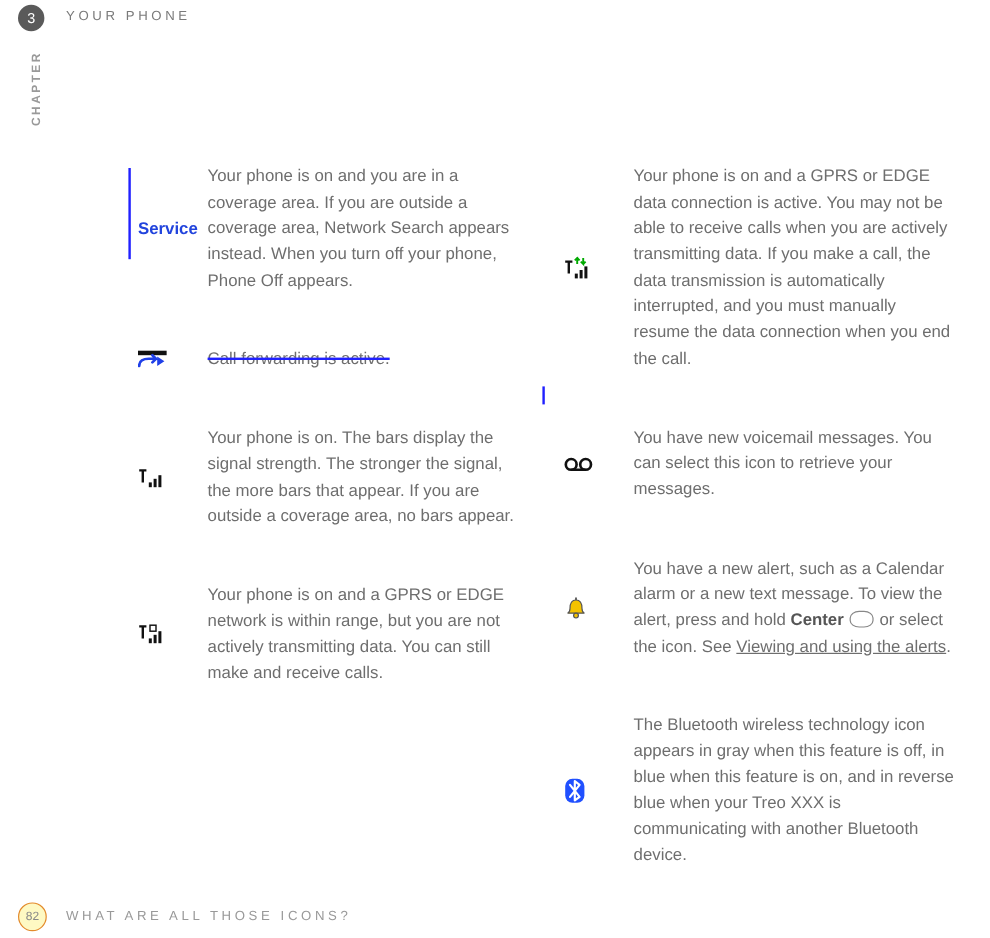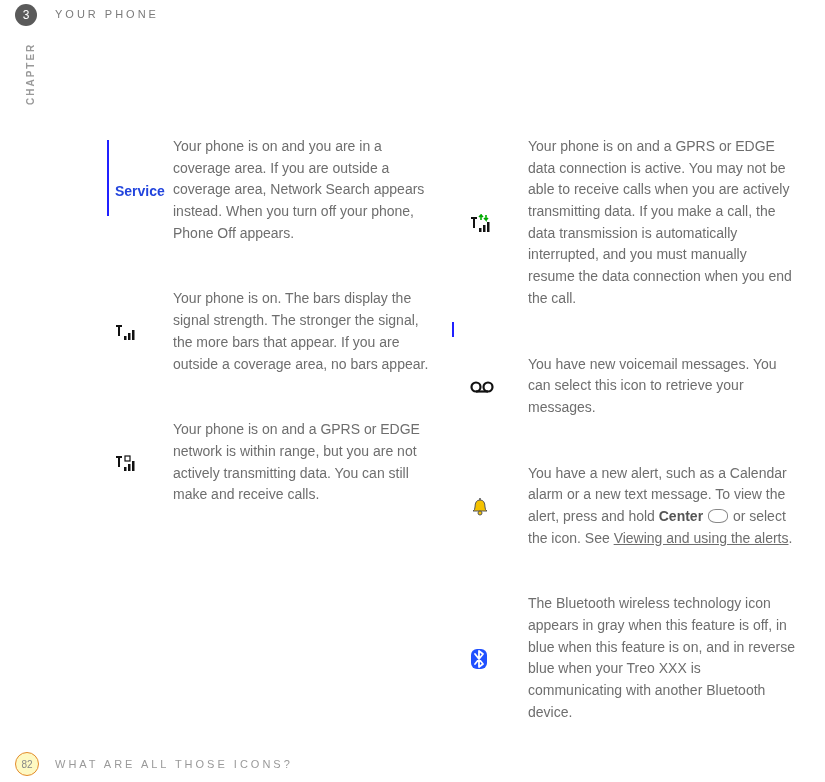--- a/index.html
+++ b/index.html
@@ -188,20 +188,32 @@
 
     <div class="col">
 
       <div class="entry">
         <div class="icon-cell">
           <span class="service-label">Service</span>
         </div>
         <div class="desc-cell">Your phone is on and you are in a coverage area. If you are outside a coverage area, Network Search appears instead. When you turn off your phone, Phone Off appears.</div>
       </div>
 
+      <div class="entry">
+        <div class="icon-cell">
+          <svg width="24" height="16" viewBox="0 0 24 16">
+            <rect x="0" y="0" width="24" height="4" fill="#111"></rect>
+            <path d="M2 14 L16 14 L16 10 L22 14 L16 18 L16 14" fill="#2040e8" transform="translate(0,-5)"></path>
+            <path d="M1 12 Q1 6 9 6 L15 6 L12 3 M15 6 L12 9" stroke="#2040e8" stroke-width="2.2" fill="none" stroke-linecap="round" transform="translate(0,1)"></path>
+          </svg>
+        </div>
+        <div class="desc-cell">
+          <span class="strike">Call forwarding is active.</span>
+        </div>
+      </div>
 
       <div class="entry">
         <div class="icon-cell">
           <svg width="24" height="18" viewBox="0 0 24 18">
             <line x1="4" y1="2" x2="4" y2="12" stroke="#111" stroke-width="2"></line>
             <line x1="1" y1="2" x2="7" y2="2" stroke="#111" stroke-width="2"></line>
             <rect x="9" y="12" width="2.5" height="4" fill="#111"></rect>
             <rect x="13" y="9" width="2.5" height="7" fill="#111"></rect>
             <rect x="17" y="6" width="2.5" height="10" fill="#111"></rect>
           </svg>

